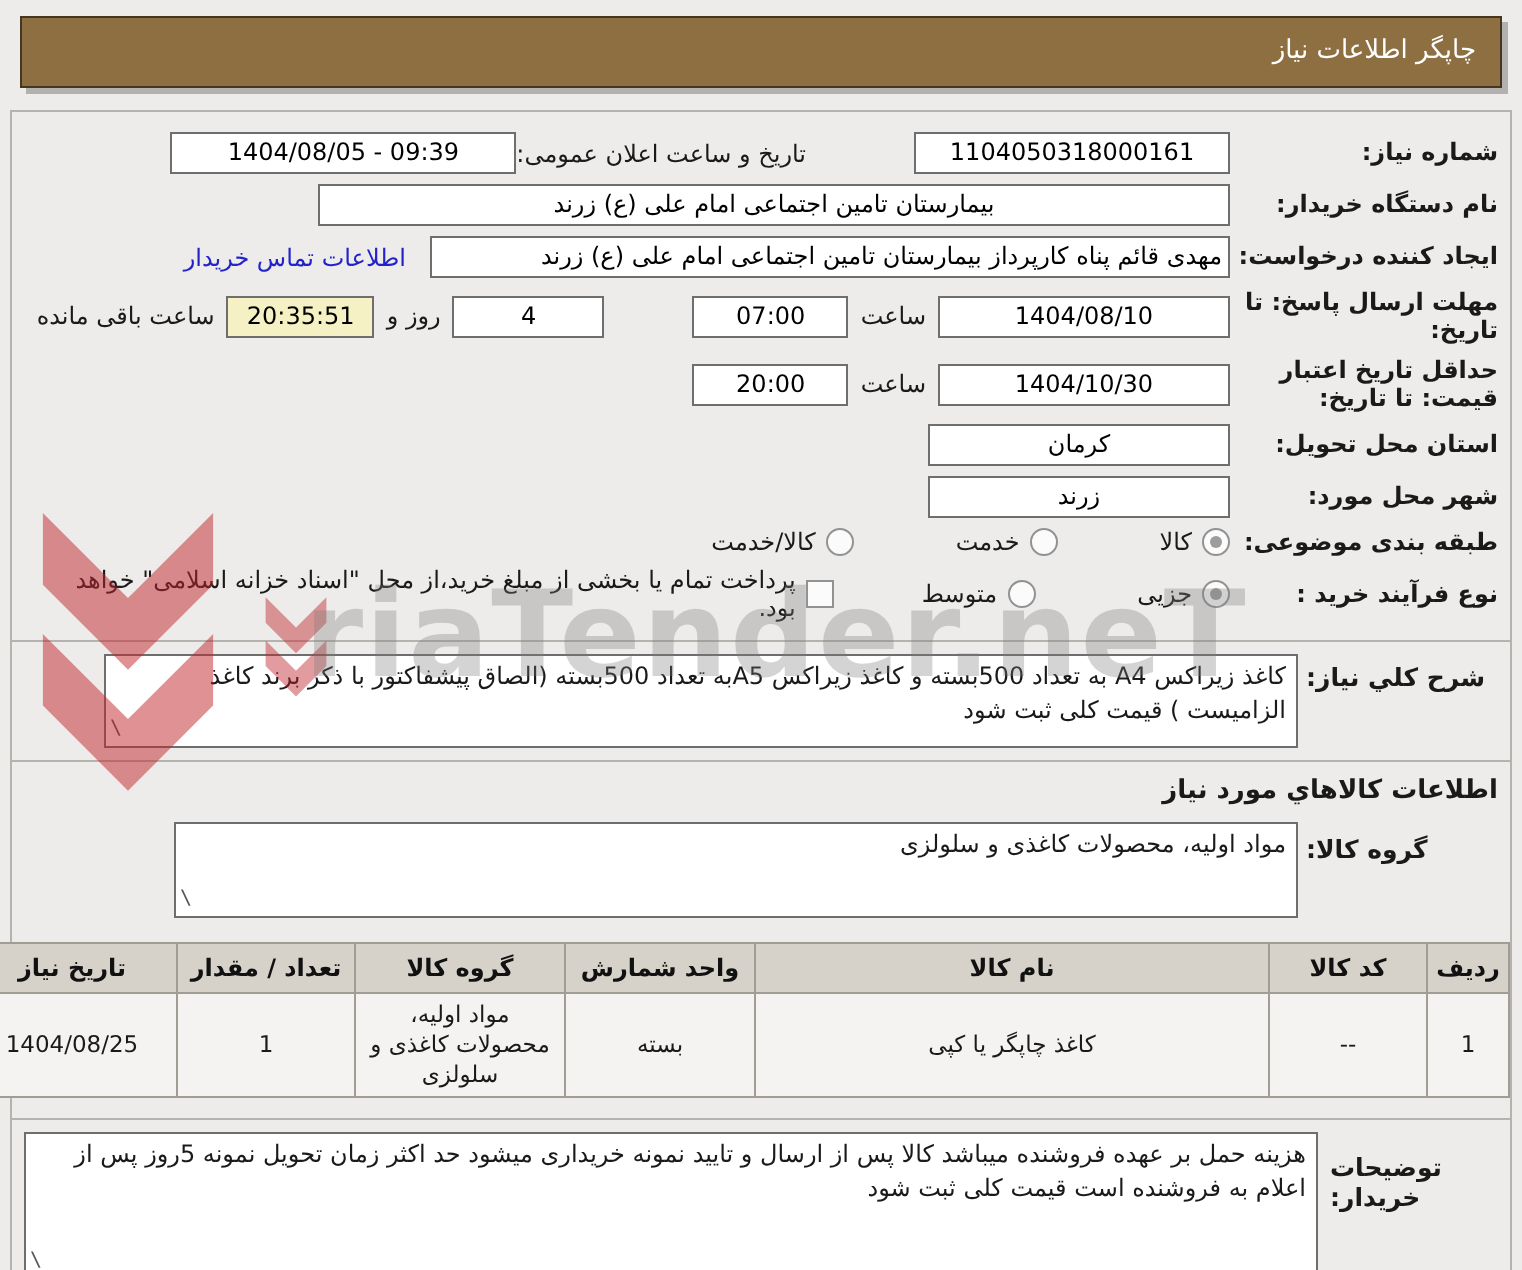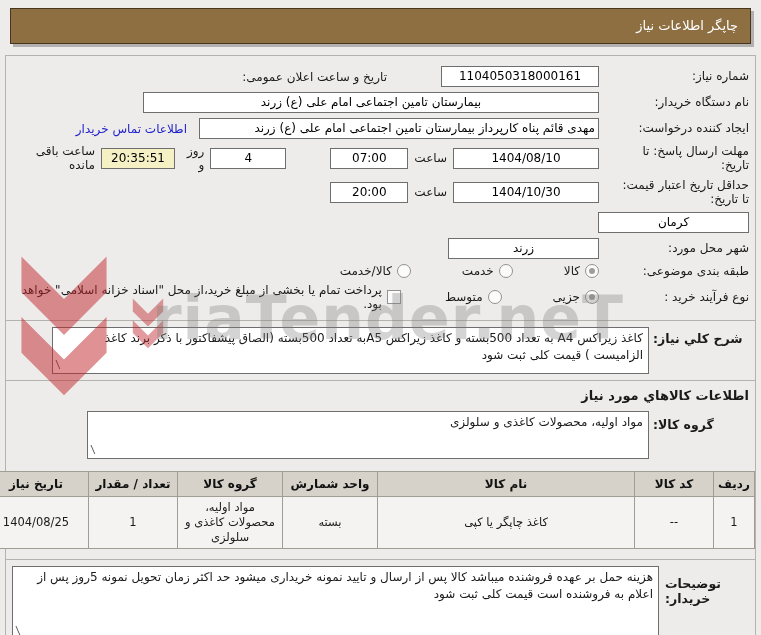--- a/index.html
+++ b/index.html
@@ -20,21 +20,21 @@
   }
   
   .panel{
     margin:0 5px 0 5px;border:1px solid #b5b3ae;background:#EDECEA;
     position:relative;
   }
   .panel + .panel{margin-top:-1px;}
   .panel-top{margin-top:11px;padding:10px 6px 4px 6px;}
   
   .row{display:flex;align-items:center;margin-bottom:5px;}
-  .lbl{flex:0 0 130px;text-align:right;padding-left:20px;line-height:1.2;}
+  .lbl{flex:0 0 130px;text-align:right;padding-left:4px;line-height:1.2;font-weight:bold;}
   .fld{
     background:#fff;border:1px solid #6e6e6e;height:19px;line-height:19px;
     font-family:inherit;font-size:12px;box-sizing:content-box;padding:0 3px;margin:0;
   }
   input.fld{outline:none;}
   .ctr{text-align:center;}
   .ltr{direction:ltr;}
   .w-need{width:150px;}
   .w-announce{width:165px;margin-left:26px;}
   .w-org{width:448px;}
@@ -110,20 +110,21 @@
 <body>
 
 <div class="titlebar">چاپگر اطلاعات نیاز</div>
 
 <div class="panel panel-top">
 
   <div class="row">
     <span class="lbl">شماره نیاز:</span>
     <input class="fld ctr ltr w-need" value="1104050318000161" style="">
     <span class="announce-lbl">تاریخ و ساعت اعلان عمومی:</span>
+    <input class="fld ctr ltr w-announce" value="1404/08/05 - 09:39" style="">
   </div>
 
   <div class="row">
     <span class="lbl">نام دستگاه خریدار:</span>
     <input class="fld ctr w-org" value="بیمارستان تامین اجتماعی امام علی (ع) زرند" style="">
   </div>
 
   <div class="row">
     <span class="lbl">ایجاد کننده درخواست:</span>
     <input class="fld w-creator" value="مهدی قائم پناه کارپرداز بیمارستان تامین اجتماعی امام علی (ع) زرند" style="">
@@ -142,20 +143,21 @@
   </div>
 
   <div class="row">
     <span class="lbl">حداقل تاریخ اعتبار قیمت: تا تاریخ:</span>
     <input class="fld ctr ltr w-date" value="1404/10/30" style="">
     <span class="gap-lbl">ساعت</span>
     <input class="fld ctr ltr w-time" value="20:00" style="">
   </div>
 
   <div class="row">
+    <span class="lbl">استان محل تحویل:</span>
     <input class="fld ctr w-loc" value="کرمان" style="">
   </div>
 
   <div class="row">
     <span class="lbl">شهر محل مورد:</span>
     <input class="fld ctr w-loc" value="زرند" style="">
   </div>
 
   <div class="row">
     <span class="lbl">طبقه بندی موضوعی:</span>

